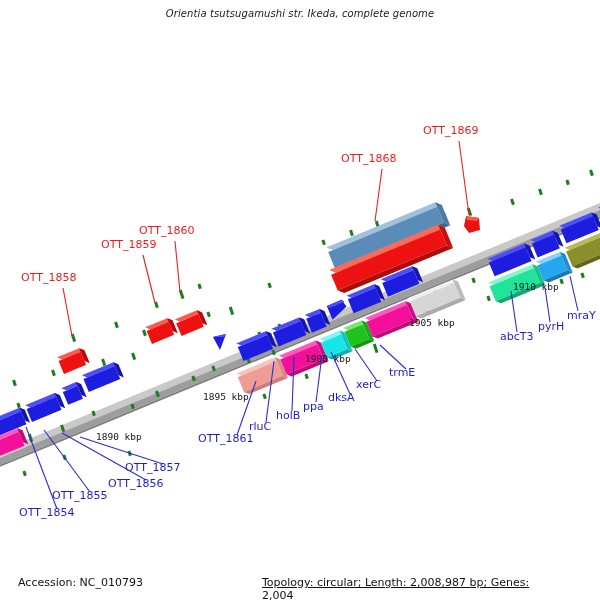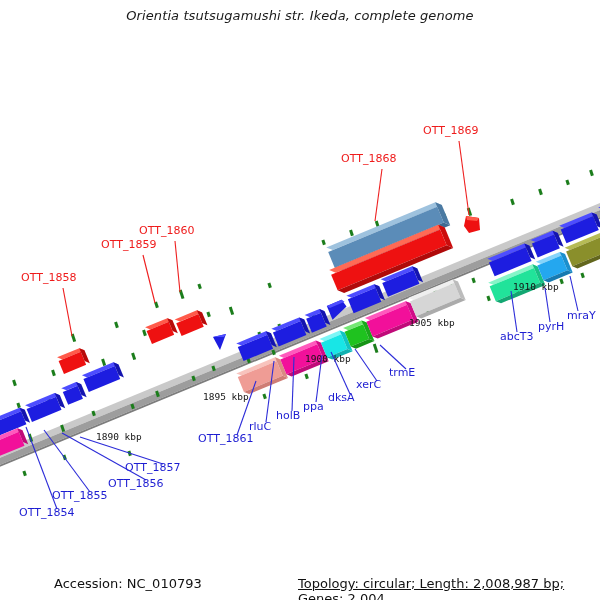--- a/index.html
+++ b/index.html
@@ -11,29 +11,29 @@
     position:relative;
   }
   #stage{position:absolute;left:0;top:0;width:600px;height:600px;}
   svg#map{position:absolute;left:0;top:0;width:600px;height:600px;}
 
   .title{
     position:absolute;
     left:0;top:8px;width:600px;
     text-align:center;
     font-style:italic;
-    font-size:13px;
+    font-size:10px;
     color:#1a1a1a;
     font-family:"DejaVu Sans", sans-serif;
     letter-spacing:.1px;
   }
   .footer{
     position:absolute;
     left:0;bottom:0;width:556px;height:36px;
-    font-size:13px;color:#111;margin-left:36px;
+    font-size:11px;color:#111;
   }
   .footer .acc{position:absolute;left:18px;top:12px;}
   .footer .topo{position:absolute;left:262px;top:12px;text-decoration:underline;}
 
   text{font-family:"DejaVu Sans", sans-serif;}
   .lbl-blue{fill:#1d1dd2;font-size:11px;}
   .lbl-red{fill:#ef1b1b;font-size:11px;}
   .lbl-kbp{fill:#141414;font-size:9.5px;font-family:"DejaVu Sans Mono", monospace;}
   .ld-blue{stroke:#2c2cd8;stroke-width:1.1;fill:none;}
   .ld-red{stroke:#ee2020;stroke-width:1.1;fill:none;}

